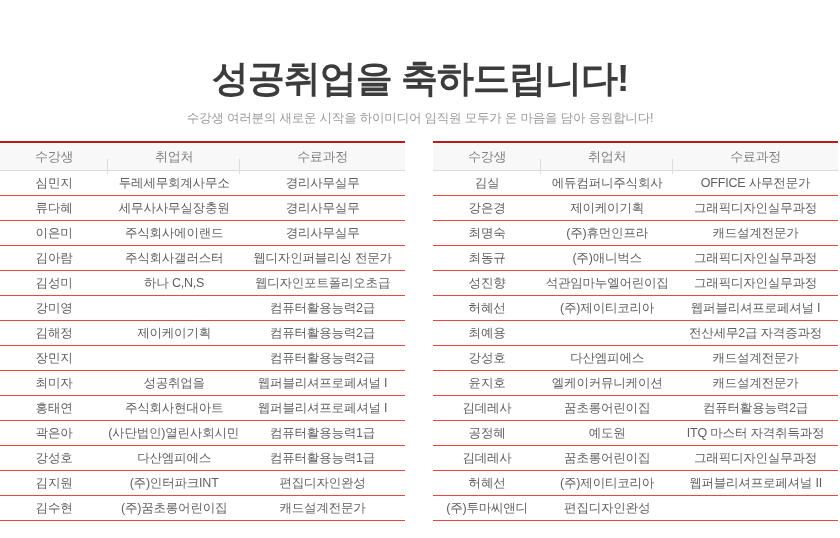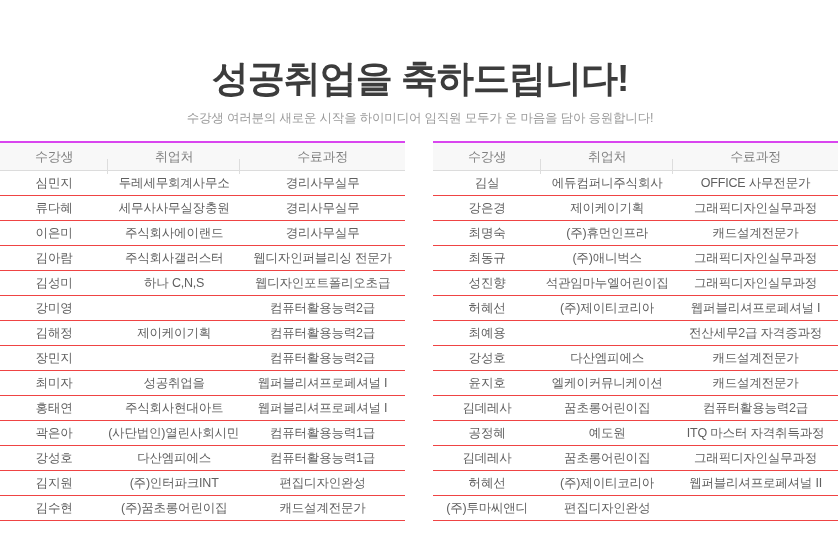--- a/index.html
+++ b/index.html
@@ -24,21 +24,21 @@
 
   
   .emp-table { position:absolute; top:141px; width:405px; background:#fff; }
   .emp-table.left  { left:0; }
   .emp-table.right { left:433px; }
 
   .thead {
     display:grid; grid-template-columns:26.7% 32.6% 40.7%;
     height:30px; align-items:center;
     background:#f8f8f8;
-    border-top:2px solid #d946ef;
+    border-top:2px solid #b91c1c;
     border-bottom:1px solid #dcdcdc;
   }
   .th {
     position:relative; text-align:center;
     font-size:13px; color:#7f7f7f; letter-spacing:-0.3px;
   }
   .th:not(:last-child)::after {
     content:""; position:absolute; right:0; bottom:-8px;
     width:1px; height:15px; background:#dddddd;
   }

